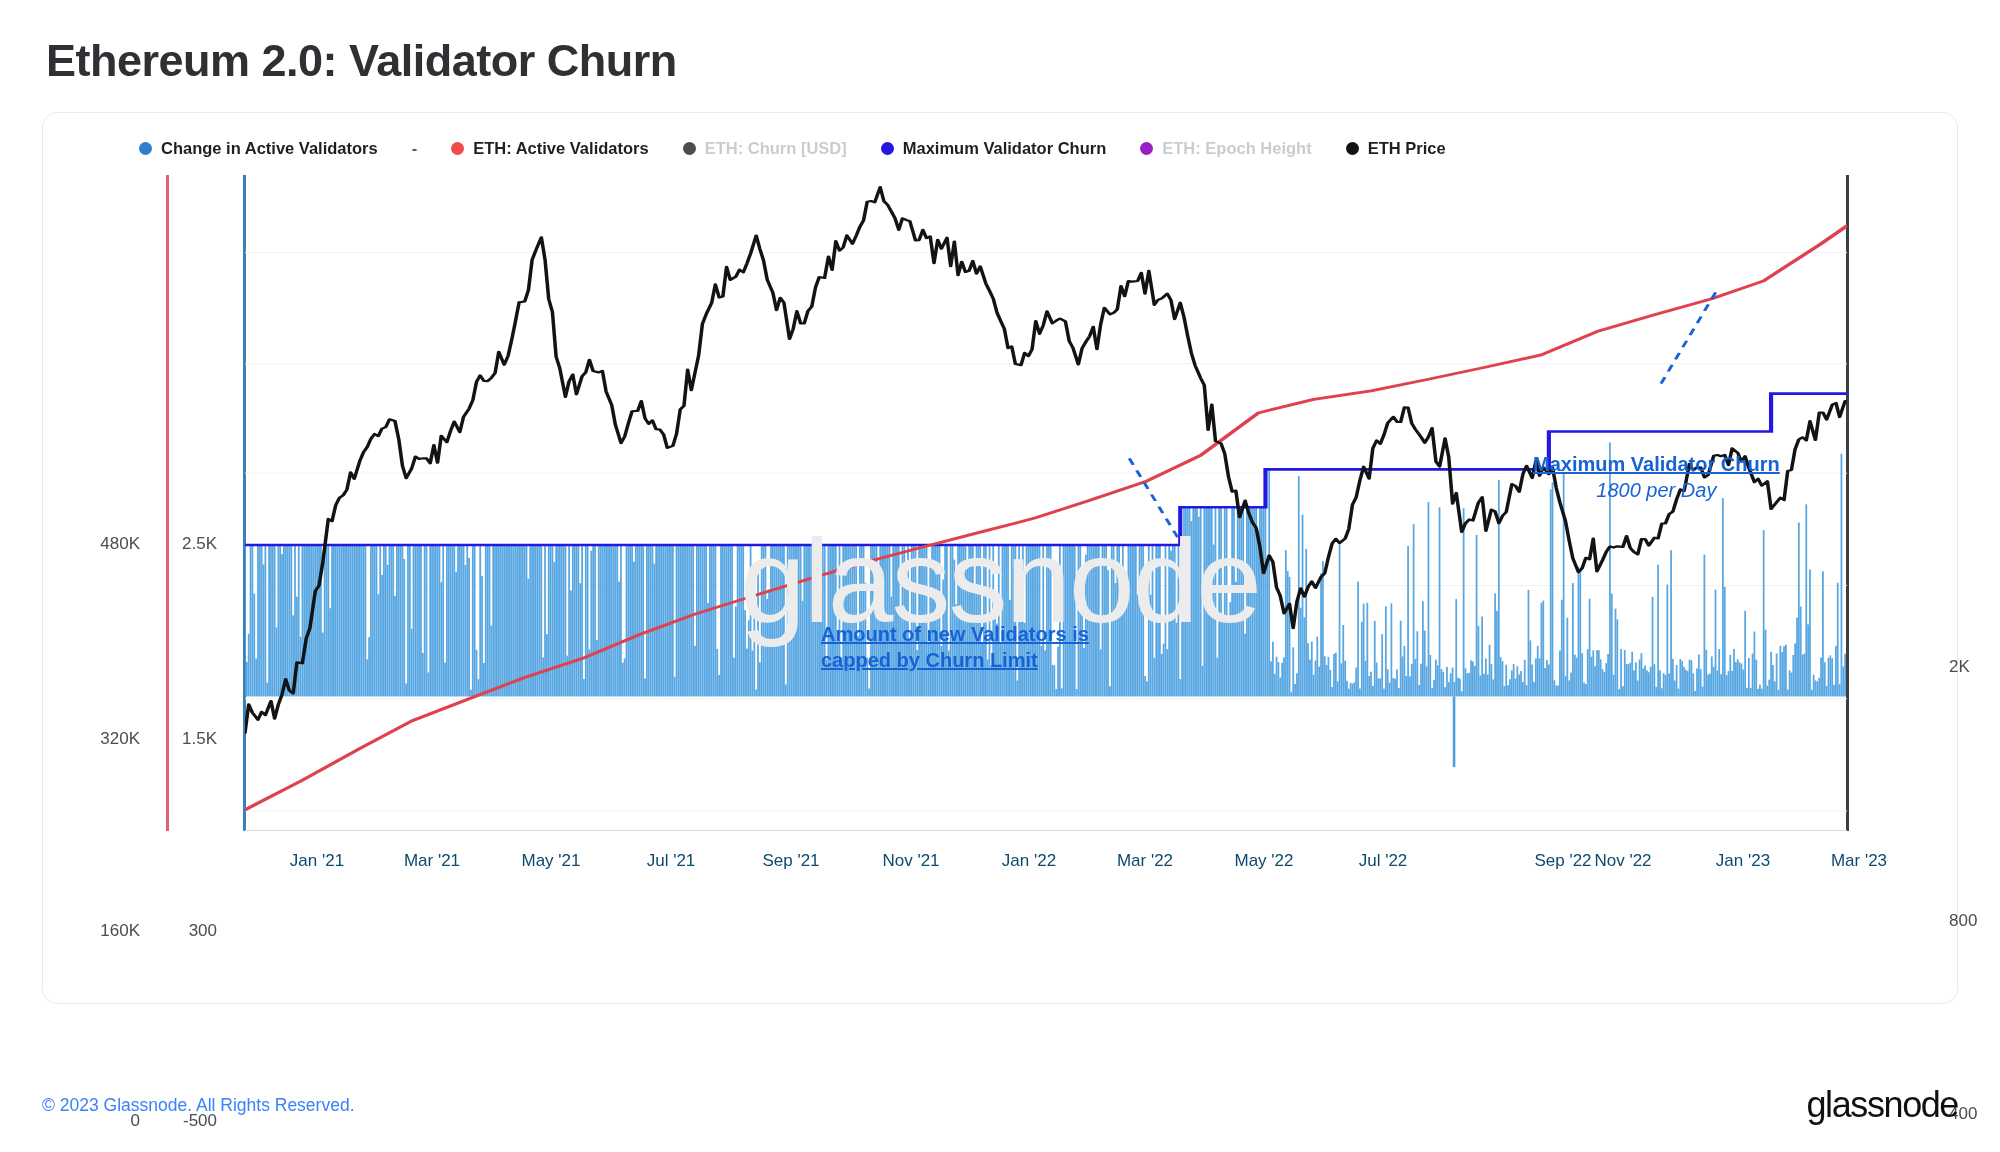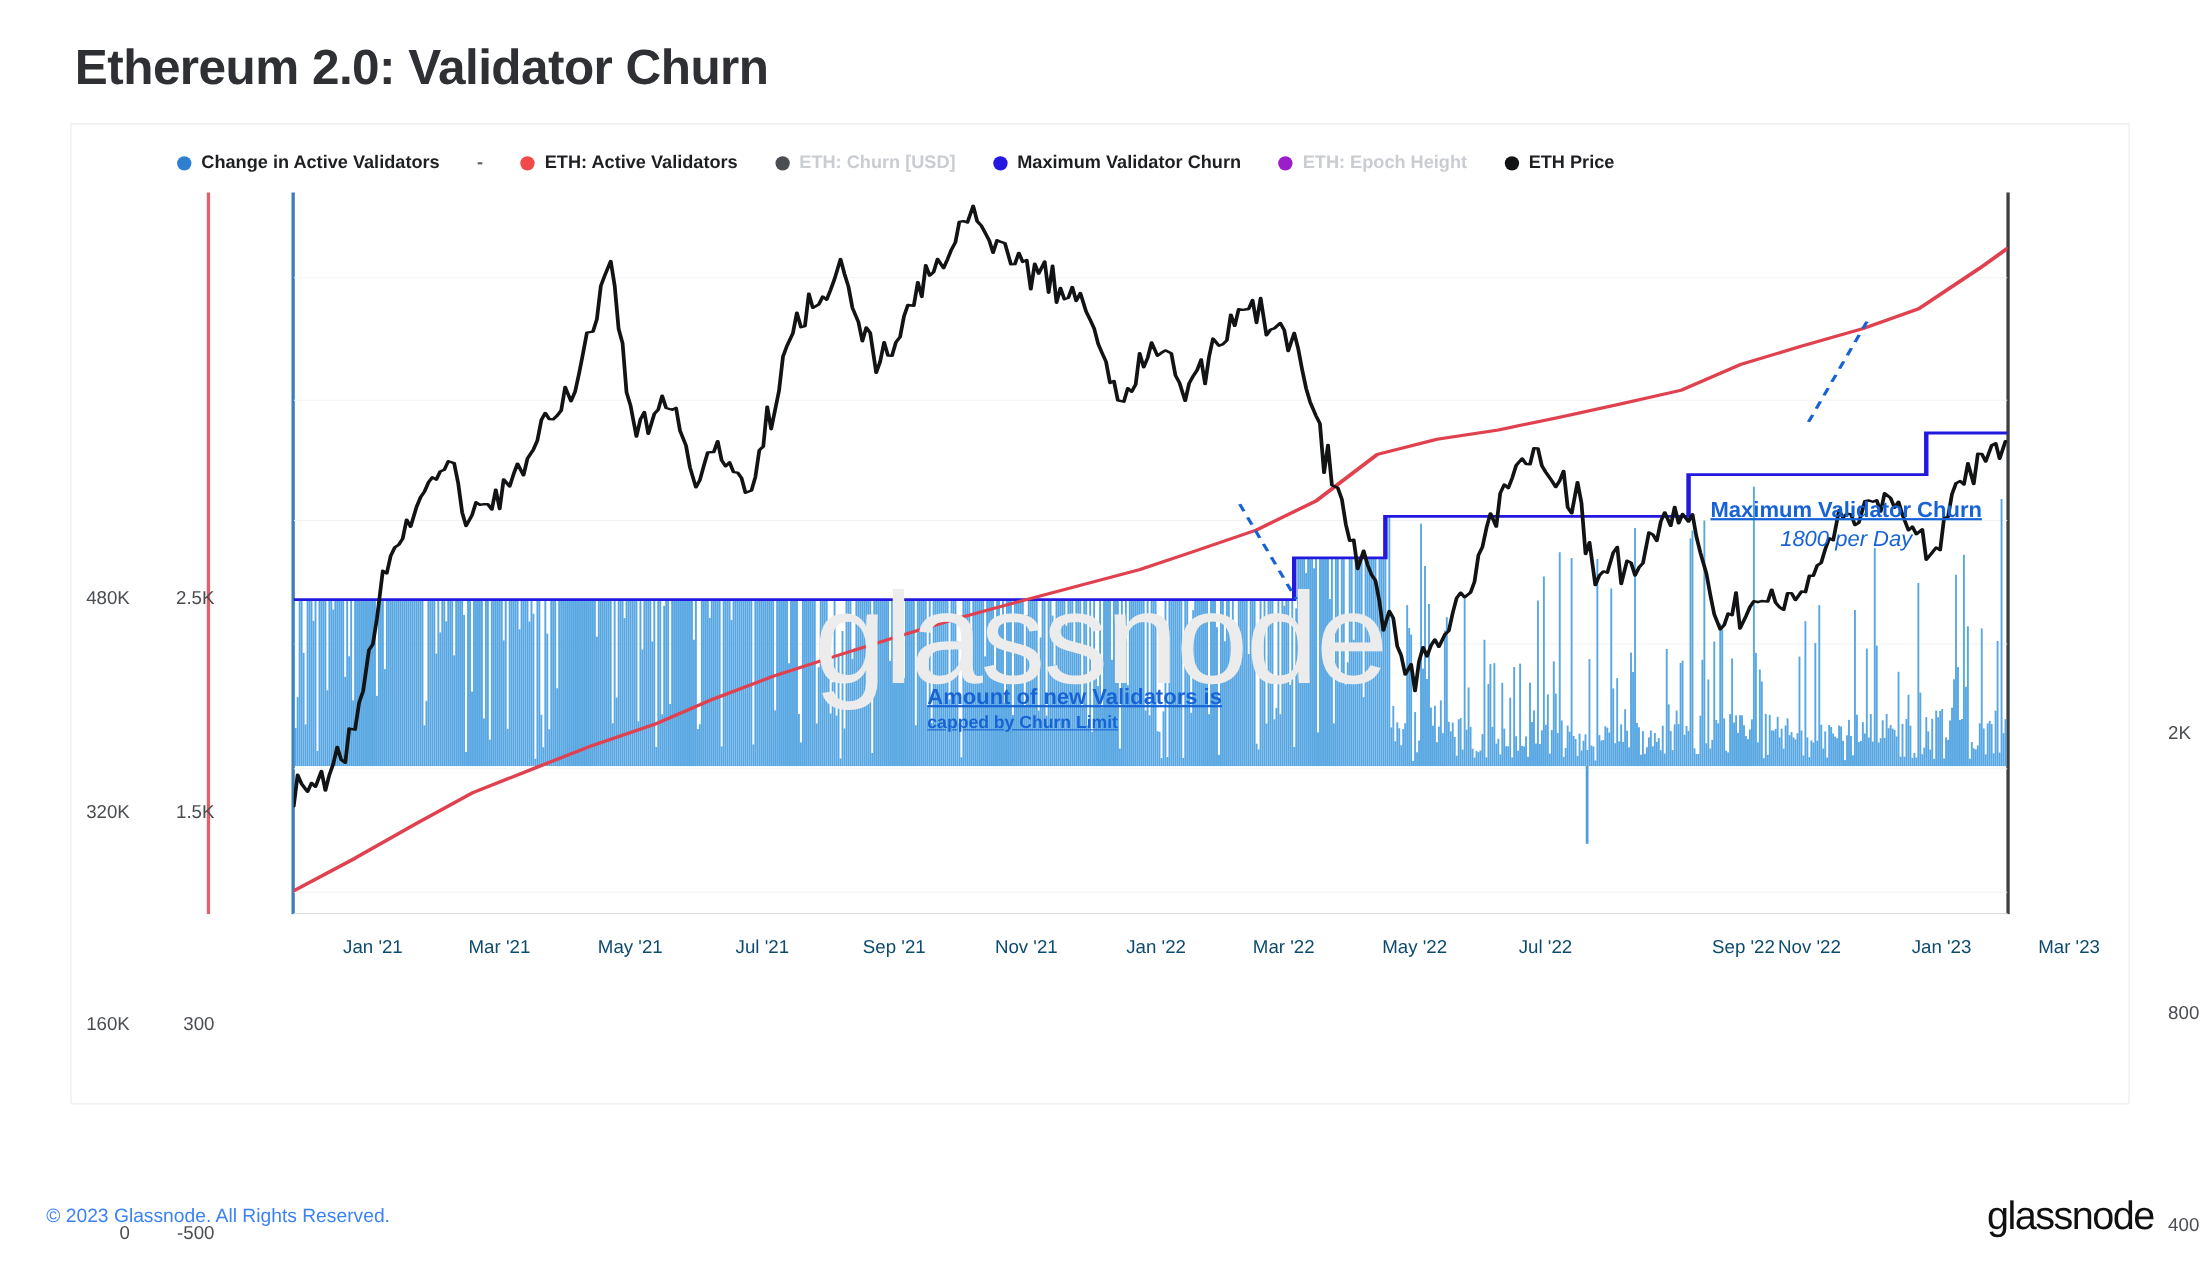--- a/index.html
+++ b/index.html
@@ -2,35 +2,35 @@
 <html><head>
 <meta charset="utf-8">
 <style>
   html,body{margin:0;padding:0;}
   body{
     width:2000px;height:1152px;
     background:#ffffff;
     font-family:"Liberation Sans", sans-serif;
     overflow:hidden;
   }
-  .page{position:relative;width:2000px;height:1152px;box-sizing:border-box;padding:0 64px;}
+  .page{position:relative;width:2000px;height:1152px;box-sizing:border-box;padding:0 42px;}
 
   
   .title{
     font-size:45px;font-weight:700;color:#2e3033;
     letter-spacing:-0.5px;
     padding:36px 0 26px 4px;
     line-height:1.1;
   }
 
   
   .card{
     position:relative;
     border:1px solid #e9eaec;
-    border-radius:1px;
+    border-radius:15px;
     background:#fff;
     height:892px;
     box-sizing:border-box;
   }
 
   
   .legend{
     display:flex;align-items:center;
     padding:26px 0 0 96px;
     gap:0px;
@@ -68,21 +68,21 @@
   
   .watermark{
     position:absolute;left:50%;top:52%;transform:translate(-50%,-50%);
     font-size:118px;font-weight:400;color:#ececec;letter-spacing:-2px;
     pointer-events:none;user-select:none;z-index:1;
   }
 
   
   .annot{position:absolute;z-index:6;color:#1763d6;white-space:nowrap;}
   .annot .l1{font-size:20px;font-weight:700;text-decoration:underline;display:block;}
-  .annot .l2{font-size:16px;font-weight:700;text-decoration:underline;display:block;}
+  .annot .l2{font-size:20px;font-weight:700;text-decoration:underline;display:block;}
   .annot .l2i{font-size:20px;font-style:italic;font-weight:400;display:block;text-align:center;}
   .annot.a1{left:778px;top:462px;text-align:left;line-height:1.33;}
   .annot.a2{left:1490px;top:292px;text-align:center;line-height:1.33;}
 
   svg.layer{position:absolute;inset:0;width:100%;height:100%;overflow:visible;}
 
   
   .footer{
     position:absolute;left:42px;right:42px;bottom:26px;
     display:flex;align-items:center;justify-content:space-between;

